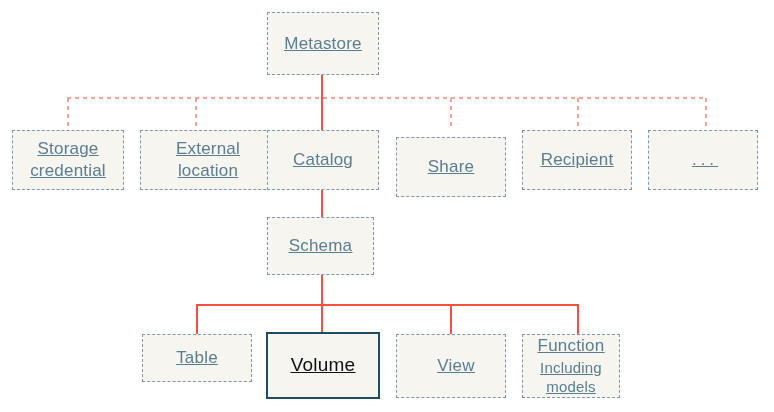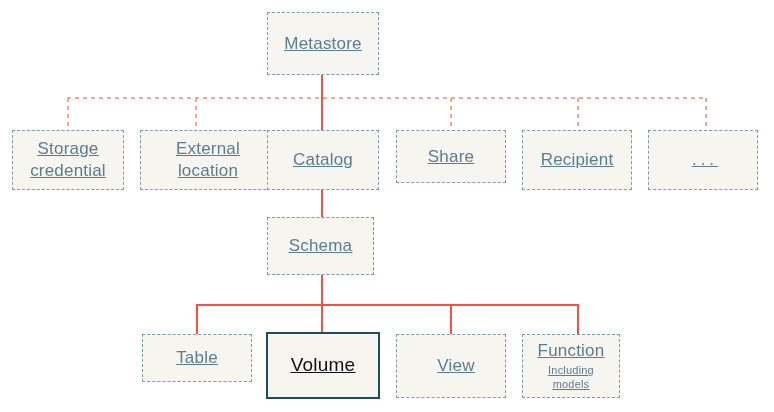--- a/index.html
+++ b/index.html
@@ -30,21 +30,21 @@
     flex-direction:column;
     align-items:center;
     justify-content:center;
     text-align:center;
     font-size:17px;
     line-height:1.28;
     letter-spacing:.2px;
   }
   .node .label{padding:0 6px;}
   .node .sublabel{
-    font-size:11px;
+    font-size:15px;
     line-height:1.3;
     white-space:pre-line;
     margin-top:1px;
   }
   .node.highlight{
     border:2px solid var(--highlight-border);
     color:var(--highlight-text);
     font-size:19px;
     font-weight:500;
   }
@@ -89,21 +89,21 @@
 
   <div class="node" style="left:12px;top:130px;width:112px;height:60px;">
     <span class="label">Storage credential</span>
   </div>
   <div class="node" style="left:140px;top:130px;width:136px;height:60px;">
     <span class="label">External location</span>
   </div>
   <div class="node" style="left:267px;top:130px;width:112px;height:60px;">
     <span class="label">Catalog</span>
   </div>
-  <div class="node" style="left:396px;top:130px;width:110px;height:53px;">
+  <div class="node" style="left:396px;top:137px;width:110px;height:60px;">
     <span class="label">Share</span>
   </div>
   <div class="node" style="left:522px;top:130px;width:110px;height:60px;">
     <span class="label">Recipient</span>
   </div>
   <div class="node ellipsis" style="left:648px;top:130px;width:110px;height:60px;">
     <span class="label">...</span>
   </div>
 
   <div class="node" style="left:267px;top:217px;width:107px;height:58px;">

